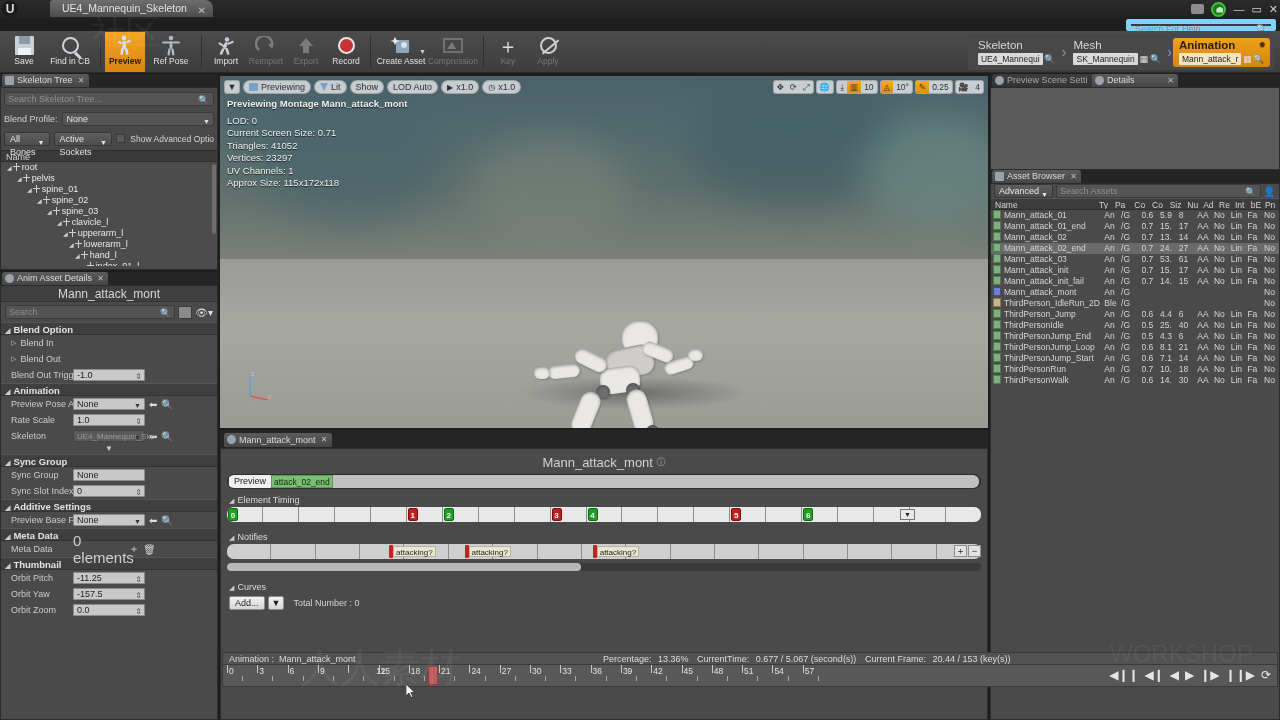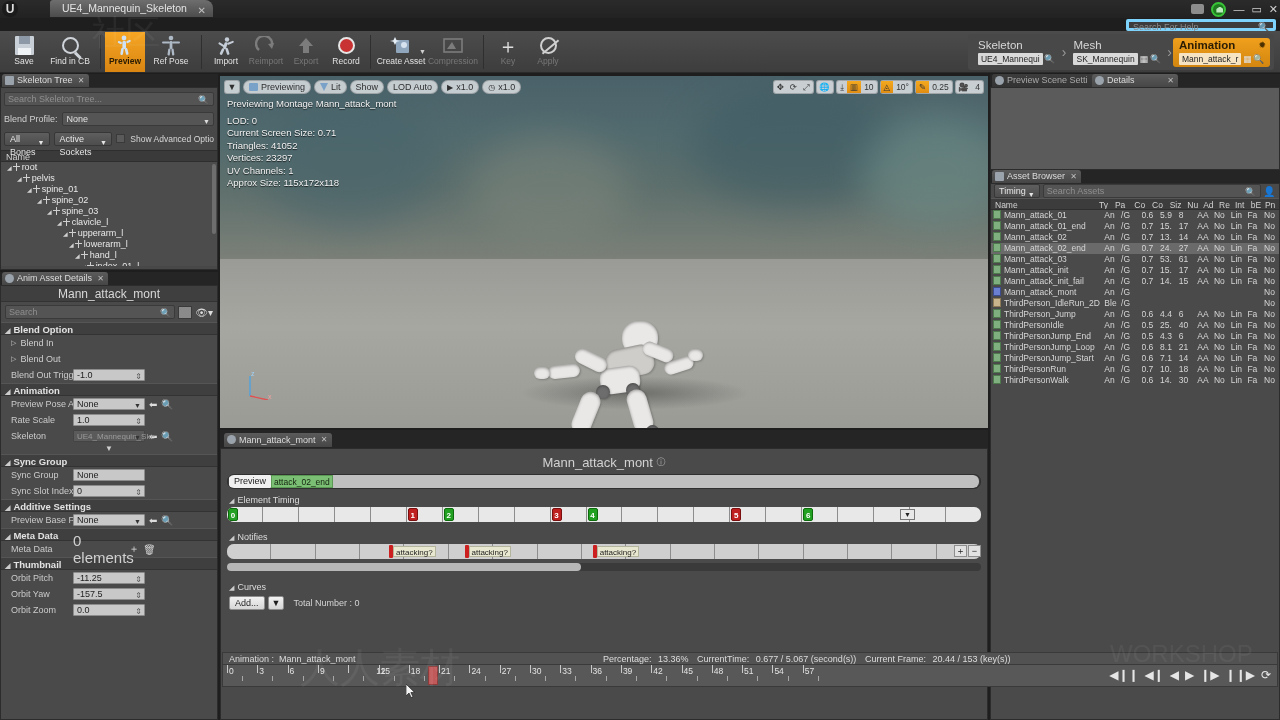--- a/index.html
+++ b/index.html
@@ -30,21 +30,21 @@
   .greenball { width:15px;height:15px;border-radius:50%;background:#1f7a1f;
     border:2px solid #39c339; display:inline-block; position:relative;}
   .greenball:after{content:"";position:absolute;left:3px;top:3px;width:7px;height:6px;background:#bfe9bf;
     clip-path:polygon(0 40%,50% 0,100% 40%,100% 100%,0 100%);}
 
   
   .menubar { position:absolute; left:0; top:18px; width:1280px; height:13px;
     background:#2e2e2e; display:flex; align-items:center; padding-left:4px; }
   .menubar .mi { padding:0 8px; font-size:10px; color:#cfcfcf; line-height:13px; }
   .searchhelp { position:absolute; right:4px; top:19px; width:150px; height:12px;
-    background:#3c3c3c; border:3px solid #7dd3fc; border-radius:2px;
+    background:#3c3c3c; border:5px solid #7dd3fc; border-radius:2px;
     font-size:9px; color:#8a8a8a; padding-left:4px; line-height:11px; }
   .searchhelp .mag { position:absolute; right:3px; top:0px; font-size:9px; color:#9a9a9a;}
 
   
   .toolbar { position:absolute; left:0; top:31px; width:1280px; height:42px;
     background:linear-gradient(#4c4c4c,#3d3d3d); border-bottom:1px solid #2a2a2a; }
   .tb-items { position:absolute; left:4px; top:1px; display:flex; align-items:flex-start; height:40px;}
   .tbi { width:40px; height:40px; position:relative; text-align:center; }
   .tbi.wide { width:52px; }
   .tbi .ic { height:23px; margin-top:2px; display:flex; align-items:center; justify-content:center;}
@@ -152,21 +152,21 @@
   .vbtn { height:14px; background:rgba(225,228,230,.82); border:1px solid rgba(150,155,158,.8);
      border-radius:3px; font-size:9px; color:#2f2f2f; padding:0 5px; line-height:13px; display:flex; align-items:center; gap:3px;}
   .vbtn.round { border-radius:7px; }
   .vp-rtools { position:absolute; right:4px; top:4px; display:flex; gap:2px; align-items:center;}
   .vgrp { display:flex; background:rgba(228,231,233,.82); border:1px solid rgba(150,155,158,.8);
      border-radius:3px; height:14px; align-items:center; }
   .vg { padding:0 3px; font-size:8.5px; color:#333; height:12px; line-height:12px; display:flex; align-items:center;}
   .vg.on { background:linear-gradient(#f4a91f,#e08d12); }
   .vp-stats { position:absolute; left:7px; top:22px; font-size:9.5px; color:#f2f2f2;
      text-shadow:0 1px 1px rgba(0,0,0,.75); line-height:12.5px; }
-  .vp-stats .hd { font-weight:normal; margin-bottom:4px; }
+  .vp-stats .hd { font-weight:bold; margin-bottom:4px; }
   .vp-axis { position:absolute; left:26px; bottom:28px; width:34px; height:30px; }
 
   
   .mann { position:absolute; left:318px; top:243px; width:200px; height:165px; }
   .seg { position:absolute; background:#e9e8e6; border-radius:5px; box-shadow:0 1px 3px rgba(0,0,0,.35) inset, 1px 1px 2px rgba(0,0,0,.2); }
   .seg.d { background:#cfcdc9; }
   .seg.k { background:#6d6d6d; border-radius:50%; }
 
   
   .details-right { position:absolute; left:990px; top:74px; width:290px; height:96px; background:#3b3b3b;}
@@ -701,21 +701,21 @@
     <div class="panel-tabrow">
       <div class="ptab" style="left:2px;">
         <span class="tic"></span>
         <span>Asset Browser</span>
         <span class="x">✕</span>
       </div>
     </div>
     <div class="ab-body">
       <div class="ab-filter">
         <div class="btn-sm" style="padding:0 13px 0 4px;">
-          <span>Timing</span>
+          <span>Advanced</span>
           <span class="cv">▼</span>
         </div>
         <div class="sinput" style="flex:1;">
           <span>Search Assets</span>
           <span class="mag">🔍</span>
         </div>
         <span style="font-size:10px;color:#ddd;">👤</span>
       </div>
       <div class="ab-head">
         <span class="c" style="width:122px;padding-left:4px;">Name</span>

